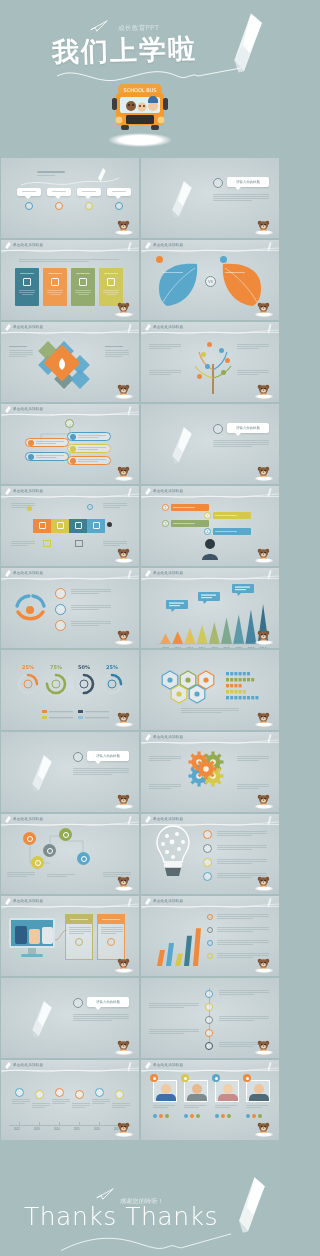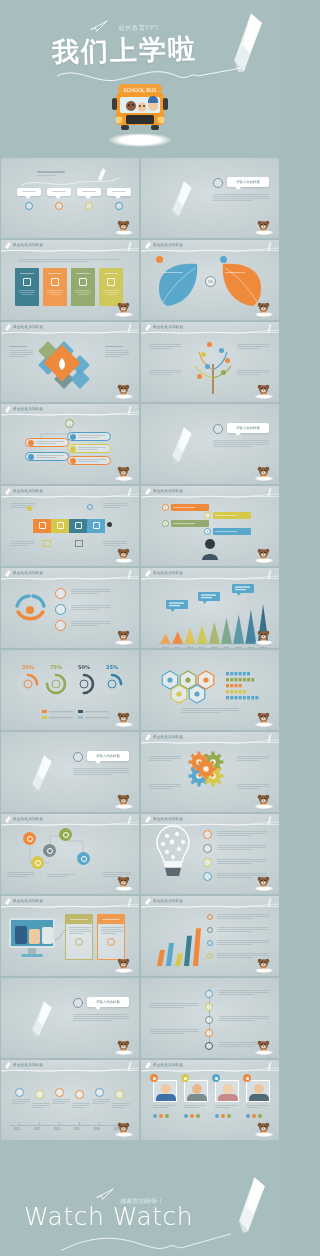--- a/index.html
+++ b/index.html
@@ -1633,21 +1633,21 @@
   <div class="thanks">
     <svg class="plane-small" style="left:96px;top:48px;width:18px;height:12px" viewBox="0 0 24 16">
       <path d="M1 13 L23 1 L9 15 L7 10 Z" fill="none" stroke="#ffffff" stroke-width="1.1" stroke-linejoin="round"></path>
     </svg>
     <svg class="bigpen" style="right:12px;top:36px;width:40px;height:58px" viewBox="0 0 60 90">
       <path d="M40 2 L56 16 L30 86 L16 70 Z" fill="#f4f7f8" opacity=".92"></path>
       <path d="M40 2 L56 16 L38 60 L28 48 Z" fill="#ffffff" opacity=".85"></path>
       <path d="M16 70 L30 86 L22 88 Z" fill="#d7e0e2"></path>
     </svg>
     <div class="sub">感谢您的聆听！</div>
-    <div class="big">Watch Watch</div>
+    <div class="big">Thanks Thanks</div>
     <svg class="squiggle" style="left:52px;top:92px;width:190px;height:24px" viewBox="0 0 190 26">
       <path d="M2 20 C22 10, 44 4, 68 8 C92 12, 104 22, 118 16 C126 12, 128 20, 136 16 L186 2" fill="none" stroke="#ffffff" stroke-width="1" opacity=".85"></path>
     </svg>
     <div style="position:absolute;left:50%;top:114px;transform:translateX(-50%);width:30px">
       
       <svg viewBox="0 0 66 60" width="30" height="28">
         <rect x="11" y="6" width="44" height="11" rx="5" fill="#f2a13a"></rect>
         <rect x="9" y="15" width="48" height="32" rx="4" fill="#f59b2e"></rect>
         <rect x="13" y="19" width="40" height="16" rx="2" fill="#dff0f5"></rect>
         <circle cx="24" cy="28" r="5" fill="#8a5a3b"></circle>

